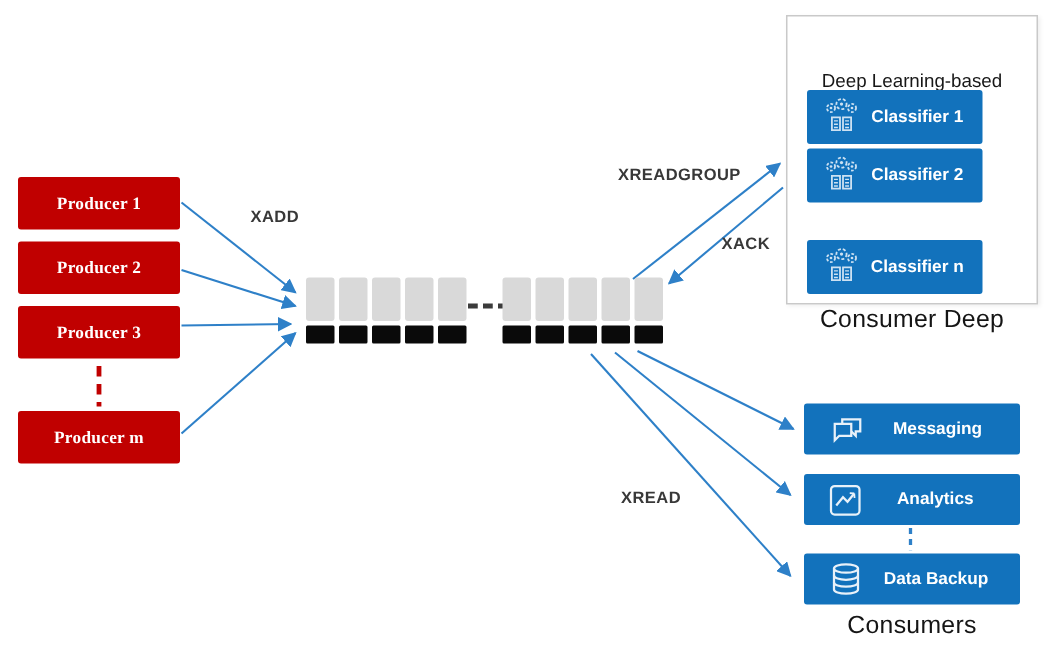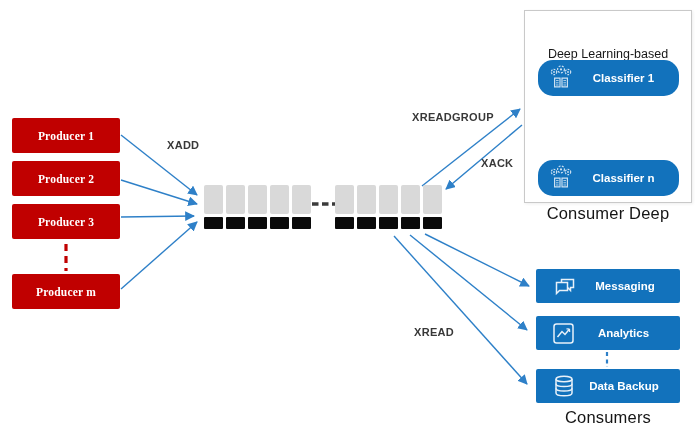--- a/index.html
+++ b/index.html
@@ -25,21 +25,21 @@
   .group-title{
     position:absolute;left:8px;top:8px;width:148px;text-align:center;
     font-size:12.5px;color:#171717;line-height:1.35;
   }
   .blue-row{
     position:absolute;background:#1272BC;border-radius:2px;display:flex;align-items:center;
     color:#fff;font-weight:bold;font-size:11.5px;
   }
   .blue-row .icn{flex:0 0 auto;display:flex;align-items:center;justify-content:center;}
   .blue-row .lbl{flex:1 1 auto;text-align:center;padding-right:8px;}
-  .classifier-row{left:538px;width:141px;height:36px;border-radius:15px;}
+  .classifier-row{left:538px;width:117px;height:36px;}
   .classifier-row .icn{margin-left:8px;}
   .consumer-row{left:536px;width:144px;height:34px;}
   .consumer-row .icn{margin-left:16px;}
   .caption{
     position:absolute;text-align:center;font-size:16.5px;color:#151515;letter-spacing:.2px;
   }
   svg.ico{display:block;}
 </style>
 </head>
 <body>
@@ -131,33 +131,48 @@
         <circle cx="15" cy="5.4" r="3.4" stroke-dasharray="2 1.3"></circle>
           <circle cx="15" cy="5.4" r="1.1" fill="#CDE1F2" stroke="none"></circle>
         <circle cx="22" cy="8" r="2.7" stroke-dasharray="1.8 1.2"></circle>
           <circle cx="22" cy="8" r="0.9" fill="#CDE1F2" stroke="none"></circle>
         <path d="M8.6,14.2 h5.4 v8.6 h-5.4 z M16,14.2 h5.4 v8.6 h-5.4 z"></path>
         <path d="M10,16.6 h2.6 M10,18.8 h2.6 M10,21 h2.6 M17.4,16.6 h2.6 M17.4,18.8 h2.6 M17.4,21 h2.6" stroke-width="0.9"></path>
       </svg>
     </span>
     <span class="lbl">Classifier 1</span>
   </div>
-  <div class="blue-row classifier-row" style="top:160px">
+  <div class="blue-row classifier-row" style="top:99px">
     <span class="icn">
       <svg class="ico" width="30" height="28" viewBox="0 0 30 28" fill="none" stroke="#CDE1F2" stroke-width="1.2">
         <circle cx="8" cy="8" r="2.7" stroke-dasharray="1.8 1.2"></circle>
           <circle cx="8" cy="8" r="0.9" fill="#CDE1F2" stroke="none"></circle>
         <circle cx="15" cy="5.4" r="3.4" stroke-dasharray="2 1.3"></circle>
           <circle cx="15" cy="5.4" r="1.1" fill="#CDE1F2" stroke="none"></circle>
         <circle cx="22" cy="8" r="2.7" stroke-dasharray="1.8 1.2"></circle>
           <circle cx="22" cy="8" r="0.9" fill="#CDE1F2" stroke="none"></circle>
         <path d="M8.6,14.2 h5.4 v8.6 h-5.4 z M16,14.2 h5.4 v8.6 h-5.4 z"></path>
         <path d="M10,16.6 h2.6 M10,18.8 h2.6 M10,21 h2.6 M17.4,16.6 h2.6 M17.4,18.8 h2.6 M17.4,21 h2.6" stroke-width="0.9"></path>
       </svg>
     </span>
+    <span class="lbl">Classifier 2</span>
+  </div>
+  <div class="blue-row classifier-row" style="top:160px">
+    <span class="icn">
+      <svg class="ico" width="30" height="28" viewBox="0 0 30 28" fill="none" stroke="#CDE1F2" stroke-width="1.2">
+        <circle cx="8" cy="8" r="2.7" stroke-dasharray="1.8 1.2"></circle>
+          <circle cx="8" cy="8" r="0.9" fill="#CDE1F2" stroke="none"></circle>
+        <circle cx="15" cy="5.4" r="3.4" stroke-dasharray="2 1.3"></circle>
+          <circle cx="15" cy="5.4" r="1.1" fill="#CDE1F2" stroke="none"></circle>
+        <circle cx="22" cy="8" r="2.7" stroke-dasharray="1.8 1.2"></circle>
+          <circle cx="22" cy="8" r="0.9" fill="#CDE1F2" stroke="none"></circle>
+        <path d="M8.6,14.2 h5.4 v8.6 h-5.4 z M16,14.2 h5.4 v8.6 h-5.4 z"></path>
+        <path d="M10,16.6 h2.6 M10,18.8 h2.6 M10,21 h2.6 M17.4,16.6 h2.6 M17.4,18.8 h2.6 M17.4,21 h2.6" stroke-width="0.9"></path>
+      </svg>
+    </span>
     <span class="lbl">Classifier n</span>
   </div>
 
   <div class="caption" style="left:524px;top:204px;width:168px">Consumer Deep</div>
 
   <div class="blue-row consumer-row" style="top:269px">
     <span class="icn">
       <svg class="ico" width="26" height="22" viewBox="0 0 26 22" fill="none" stroke="#E8F1F9" stroke-width="1.5">
         <path d="M9.5,4.5 h12 v8 h-3 l0,3 -3,-3 h-6 z"></path>
         <path d="M4.5,7.5 h11 v8 h-8 l-3,3 0,-3 z" fill="#1272BC"></path>

